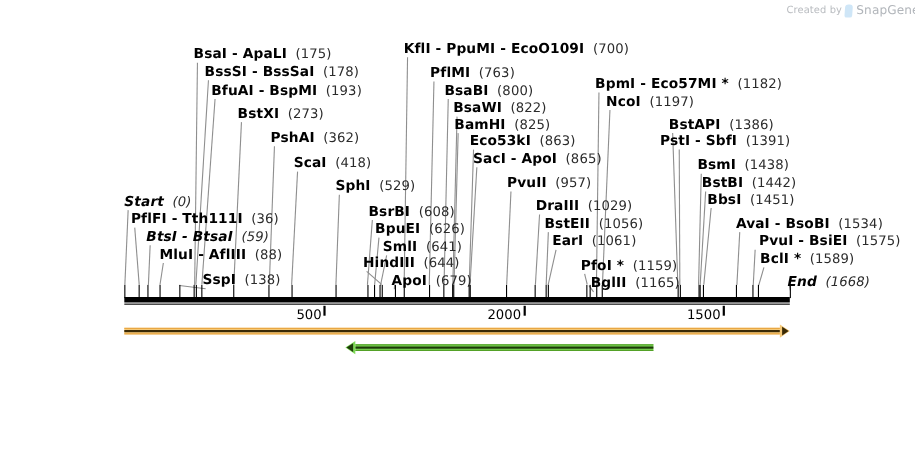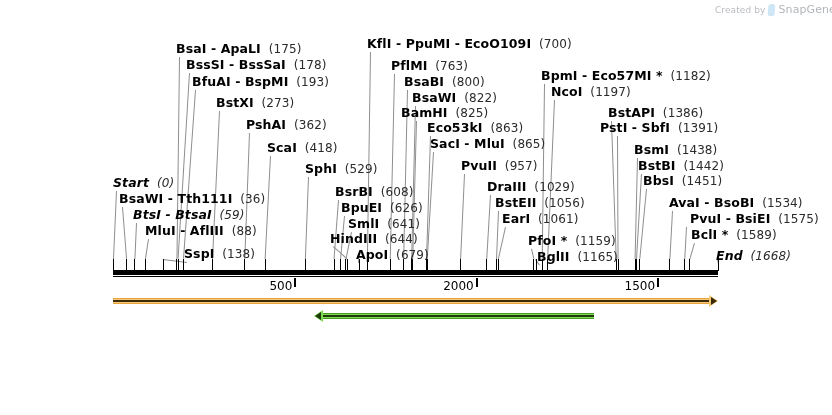--- a/index.html
+++ b/index.html
@@ -106,43 +106,43 @@
       <div class="leader" style="left: 637px; top: 158px; height: 101.029px; transform: rotate(0.023988rad);"></div>
       <div class="leader" style="left: 641px; top: 174px; height: 85.1453px; transform: rotate(0.0584324rad);"></div>
       <div class="leader" style="left: 646px; top: 189px; height: 70.3207px; transform: rotate(0.0955373rad);"></div>
       <div class="leader" style="left: 672px; top: 211px; height: 48.0705px; transform: rotate(0.0541785rad);"></div>
       <div class="leader" style="left: 686px; top: 227px; height: 32.0468px; transform: rotate(0.0540726rad);"></div>
       <div class="leader" style="left: 694px; top: 243px; height: 16.6631px; transform: rotate(0.283069rad);"></div>
       <div class="leader" style="left: 719px; top: 264px; height: 5.09902px; transform: rotate(-3.33899rad);"></div>
     </div>
   <div id="labels">
       <div class="lbl italic" style="left: 113px; top: 176px;"><span>Start</span><span class="pos">&nbsp;&nbsp;(0)</span></div>
-      <div class="lbl" style="left: 119px; top: 192px;"><span>BsaWI - Tth111I</span><span class="pos">&nbsp;&nbsp;(36)</span></div>
+      <div class="lbl" style="left: 119px; top: 192px;"><span>PflFI - Tth111I</span><span class="pos">&nbsp;&nbsp;(36)</span></div>
       <div class="lbl" style="left: 133px; top: 208px; font-style: italic;"><span>BtsI - BtsaI</span><span class="pos">&nbsp;&nbsp;(59)</span></div>
       <div class="lbl" style="left: 145px; top: 224px;"><span>MluI - AflIII</span><span class="pos">&nbsp;&nbsp;(88)</span></div>
       <div class="lbl" style="left: 184px; top: 247px;"><span>SspI</span><span class="pos">&nbsp;&nbsp;(138)</span></div>
       <div class="lbl" style="left: 176px; top: 42px;"><span>BsaI - ApaLI</span><span class="pos">&nbsp;&nbsp;(175)</span></div>
       <div class="lbl" style="left: 186px; top: 58px;"><span>BssSI - BssSaI</span><span class="pos">&nbsp;&nbsp;(178)</span></div>
       <div class="lbl" style="left: 192px; top: 75px;"><span>BfuAI - BspMI</span><span class="pos">&nbsp;&nbsp;(193)</span></div>
       <div class="lbl" style="left: 216px; top: 96px;"><span>BstXI</span><span class="pos">&nbsp;&nbsp;(273)</span></div>
       <div class="lbl" style="left: 246px; top: 118px;"><span>PshAI</span><span class="pos">&nbsp;&nbsp;(362)</span></div>
       <div class="lbl" style="left: 267px; top: 141px;"><span>ScaI</span><span class="pos">&nbsp;&nbsp;(418)</span></div>
       <div class="lbl" style="left: 305px; top: 162px;"><span>SphI</span><span class="pos">&nbsp;&nbsp;(529)</span></div>
       <div class="lbl" style="left: 335px; top: 185px;"><span>BsrBI</span><span class="pos">&nbsp;&nbsp;(608)</span></div>
       <div class="lbl" style="left: 341px; top: 201px;"><span>BpuEI</span><span class="pos">&nbsp;&nbsp;(626)</span></div>
       <div class="lbl" style="left: 348px; top: 217px;"><span>SmlI</span><span class="pos">&nbsp;&nbsp;(641)</span></div>
       <div class="lbl" style="left: 330px; top: 232px;"><span>HindIII</span><span class="pos">&nbsp;&nbsp;(644)</span></div>
       <div class="lbl" style="left: 356px; top: 248px;"><span>ApoI</span><span class="pos">&nbsp;&nbsp;(679)</span></div>
       <div class="lbl" style="left: 367px; top: 37px;"><span>KflI - PpuMI - EcoO109I</span><span class="pos">&nbsp;&nbsp;(700)</span></div>
       <div class="lbl" style="left: 391px; top: 59px;"><span>PflMI</span><span class="pos">&nbsp;&nbsp;(763)</span></div>
       <div class="lbl" style="left: 404px; top: 75px;"><span>BsaBI</span><span class="pos">&nbsp;&nbsp;(800)</span></div>
       <div class="lbl" style="left: 412px; top: 91px;"><span>BsaWI</span><span class="pos">&nbsp;&nbsp;(822)</span></div>
-      <div class="lbl" style="left: 401px; top: 106px;"><span>BamHI</span><span class="pos">&nbsp;&nbsp;(825)</span></div>
+      <div class="lbl" style="left: 413px; top: 106px;"><span>BamHI</span><span class="pos">&nbsp;&nbsp;(825)</span></div>
       <div class="lbl" style="left: 427px; top: 121px;"><span>Eco53kI</span><span class="pos">&nbsp;&nbsp;(863)</span></div>
-      <div class="lbl" style="left: 430px; top: 137px;"><span>SacI - MluI</span><span class="pos">&nbsp;&nbsp;(865)</span></div>
+      <div class="lbl" style="left: 430px; top: 137px;"><span>SacI - ApoI</span><span class="pos">&nbsp;&nbsp;(865)</span></div>
       <div class="lbl" style="left: 461px; top: 159px;"><span>PvuII</span><span class="pos">&nbsp;&nbsp;(957)</span></div>
       <div class="lbl" style="left: 487px; top: 180px;"><span>DraIII</span><span class="pos">&nbsp;&nbsp;(1029)</span></div>
       <div class="lbl" style="left: 495px; top: 196px;"><span>BstEII</span><span class="pos">&nbsp;&nbsp;(1056)</span></div>
       <div class="lbl" style="left: 502px; top: 212px;"><span>EarI</span><span class="pos">&nbsp;&nbsp;(1061)</span></div>
       <div class="lbl" style="left: 528px; top: 234px;"><span>PfoI *</span><span class="pos">&nbsp;&nbsp;(1159)</span></div>
       <div class="lbl" style="left: 537px; top: 250px;"><span>BglII</span><span class="pos">&nbsp;&nbsp;(1165)</span></div>
       <div class="lbl" style="left: 541px; top: 69px;"><span>BpmI - Eco57MI *</span><span class="pos">&nbsp;&nbsp;(1182)</span></div>
       <div class="lbl" style="left: 551px; top: 85px;"><span>NcoI</span><span class="pos">&nbsp;&nbsp;(1197)</span></div>
       <div class="lbl" style="left: 608px; top: 106px;"><span>BstAPI</span><span class="pos">&nbsp;&nbsp;(1386)</span></div>
       <div class="lbl" style="left: 600px; top: 121px;"><span>PstI - SbfI</span><span class="pos">&nbsp;&nbsp;(1391)</span></div>

